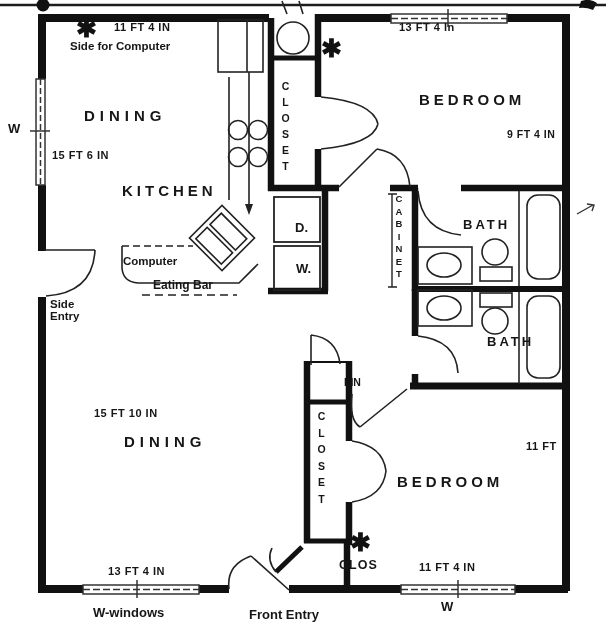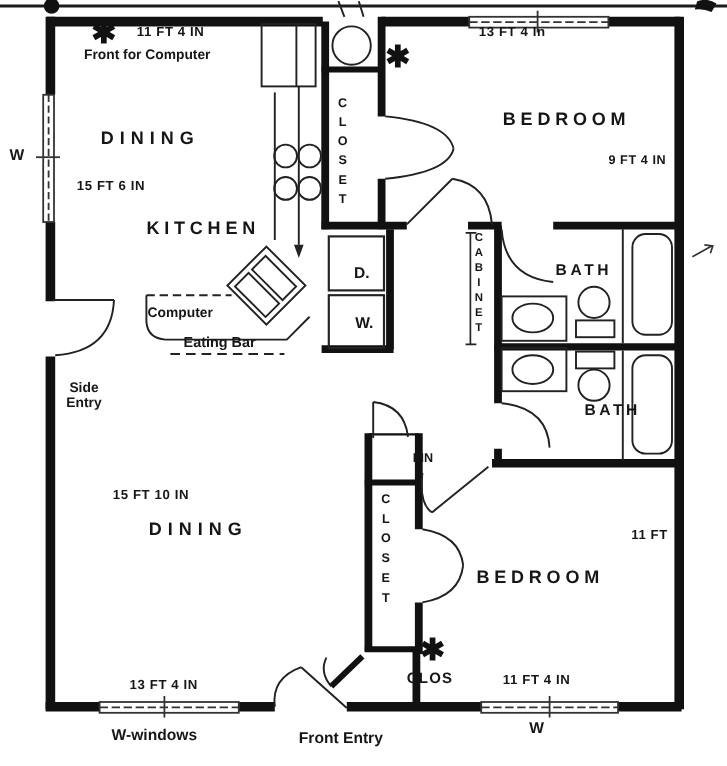--- a/index.html
+++ b/index.html
@@ -4,33 +4,32 @@
 <style>
   html,body{margin:0;padding:0;background:#e8e8e8;}
   .page{
     position:relative;width:606px;height:638px;background:#ffffff;
     font-family:"Liberation Sans",sans-serif;overflow:hidden;margin:0 auto;
   }
   .plan-svg{position:absolute;left:0;top:0;}
   .lbl{
     position:absolute;color:#161616;font-weight:bold;white-space:nowrap;
     line-height:1.08;
-    text-align:center;
   }
   .dim{font-size:11px;letter-spacing:.5px;}
   .room{font-size:15px;letter-spacing:5px;}
   .room-sm{font-size:13px;letter-spacing:3px;padding-left:36px;}
   .note{font-size:11.5px;}
   .big{font-size:13px;}
   .vlabel{
     position:absolute;color:#161616;font-weight:bold;
     writing-mode:vertical-rl;text-orientation:upright;line-height:1;
   }
   .ast{position:absolute;color:#111;font-weight:bold;font-size:25px;line-height:1;}
-  .wrapped{white-space:normal;width:40px;margin-top:20px;}
+  .wrapped{white-space:normal;width:40px;}
 </style>
 </head>
 <body>
 
 <div class="page">
 
   <svg class="plan-svg" width="606" height="638" viewBox="0 0 606 638">
 
     <g stroke="#1c1c1c">
       <line x1="0" y1="5" x2="606" y2="5" stroke-width="2.4"></line>
@@ -141,27 +140,27 @@
       <ellipse cx="444" cy="308" rx="17" ry="12"></ellipse>
     </g>
 
     <g stroke="#333" stroke-width="1.4" fill="none">
       <path d="M 577,214 L 593,205 M 587,204 L 594,205 L 592,211"></path>
     </g>
   </svg>
 
   <div class="ast" style="left:76px;top:16px;">✱</div>
   <div class="lbl dim" style="left:114px;top:22px;">11 FT 4 IN</div>
-  <div class="lbl note" style="left:70px;top:40px;">Front for Computer</div>
+  <div class="lbl note" style="left:70px;top:40px;">Side for Computer</div>
   <div class="lbl dim" style="left:399px;top:22px;">13 FT 4 In</div>
   <div class="ast" style="left:321px;top:36px;">✱</div>
 
   <div class="lbl room" style="left:84px;top:108px;">DINING</div>
   <div class="lbl big" style="left:8px;top:122px;">W</div>
-  <div class="lbl dim" style="left:64px;top:150px;">15 FT 6 IN</div>
+  <div class="lbl dim" style="left:52px;top:150px;">15 FT 6 IN</div>
   <div class="lbl room" style="left:122px;top:183px;letter-spacing:4px;">KITCHEN</div>
 
   <div class="vlabel" style="left:280px;top:80px;font-size:10.5px;letter-spacing:4px;">CLOSET</div>
 
   <div class="lbl room" style="left:419px;top:92px;letter-spacing:4px;">BEDROOM</div>
   <div class="lbl dim" style="left:507px;top:129px;font-size:10.5px;">9 FT 4 IN</div>
 
   <div class="lbl big" style="left:295px;top:221px;">D.</div>
   <div class="lbl big" style="left:296px;top:262px;">W.</div>
 

